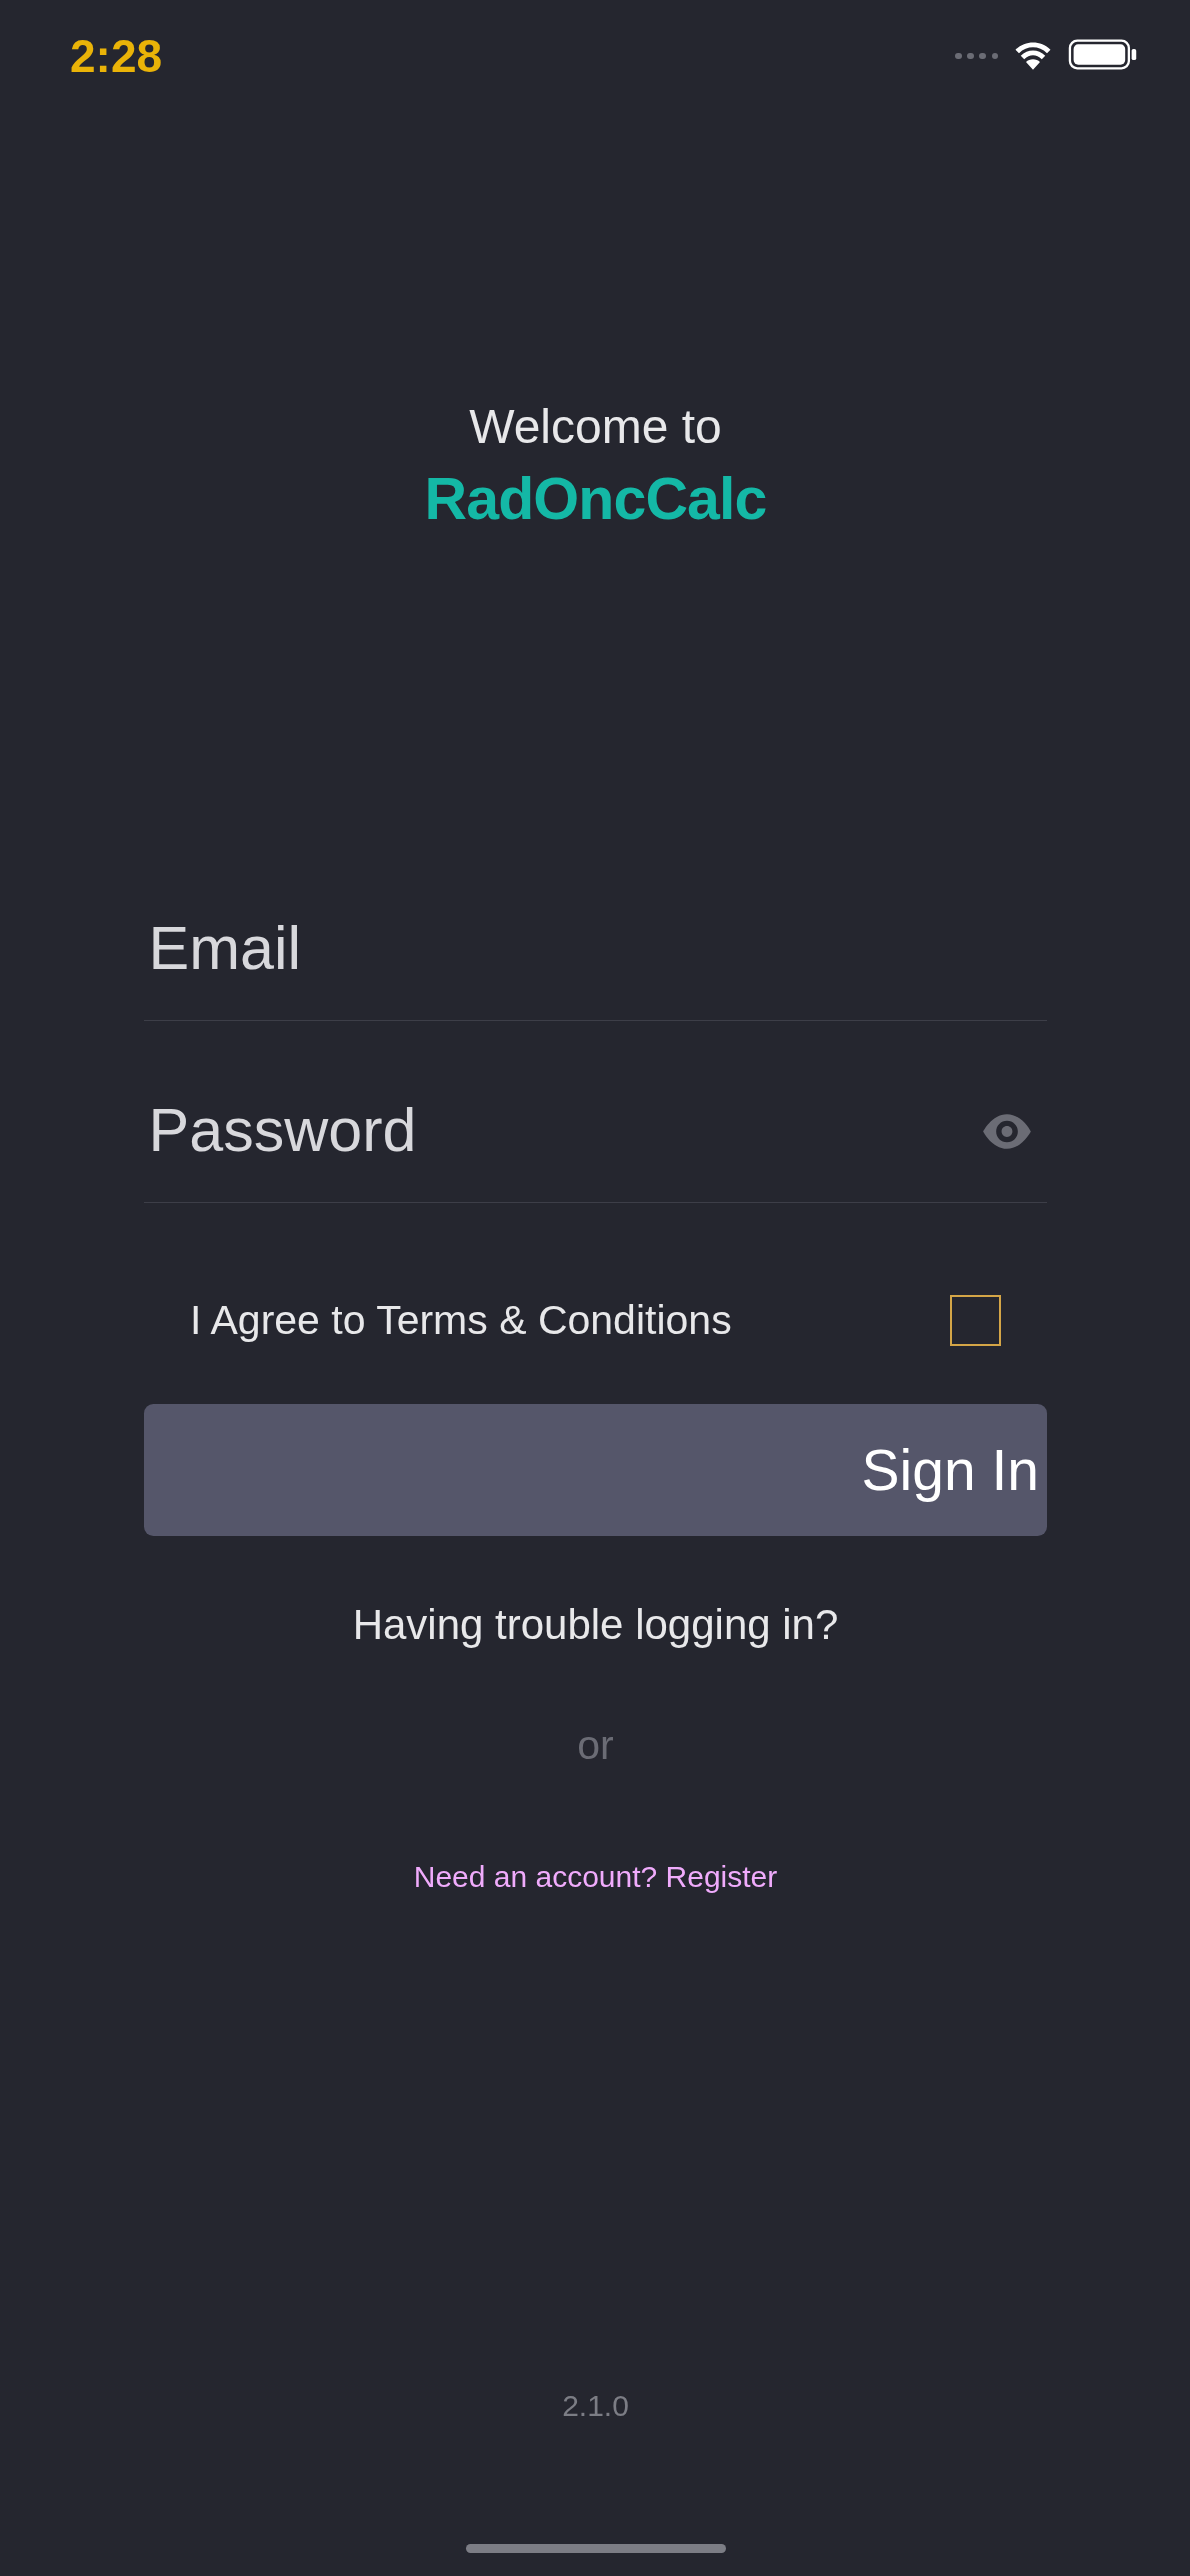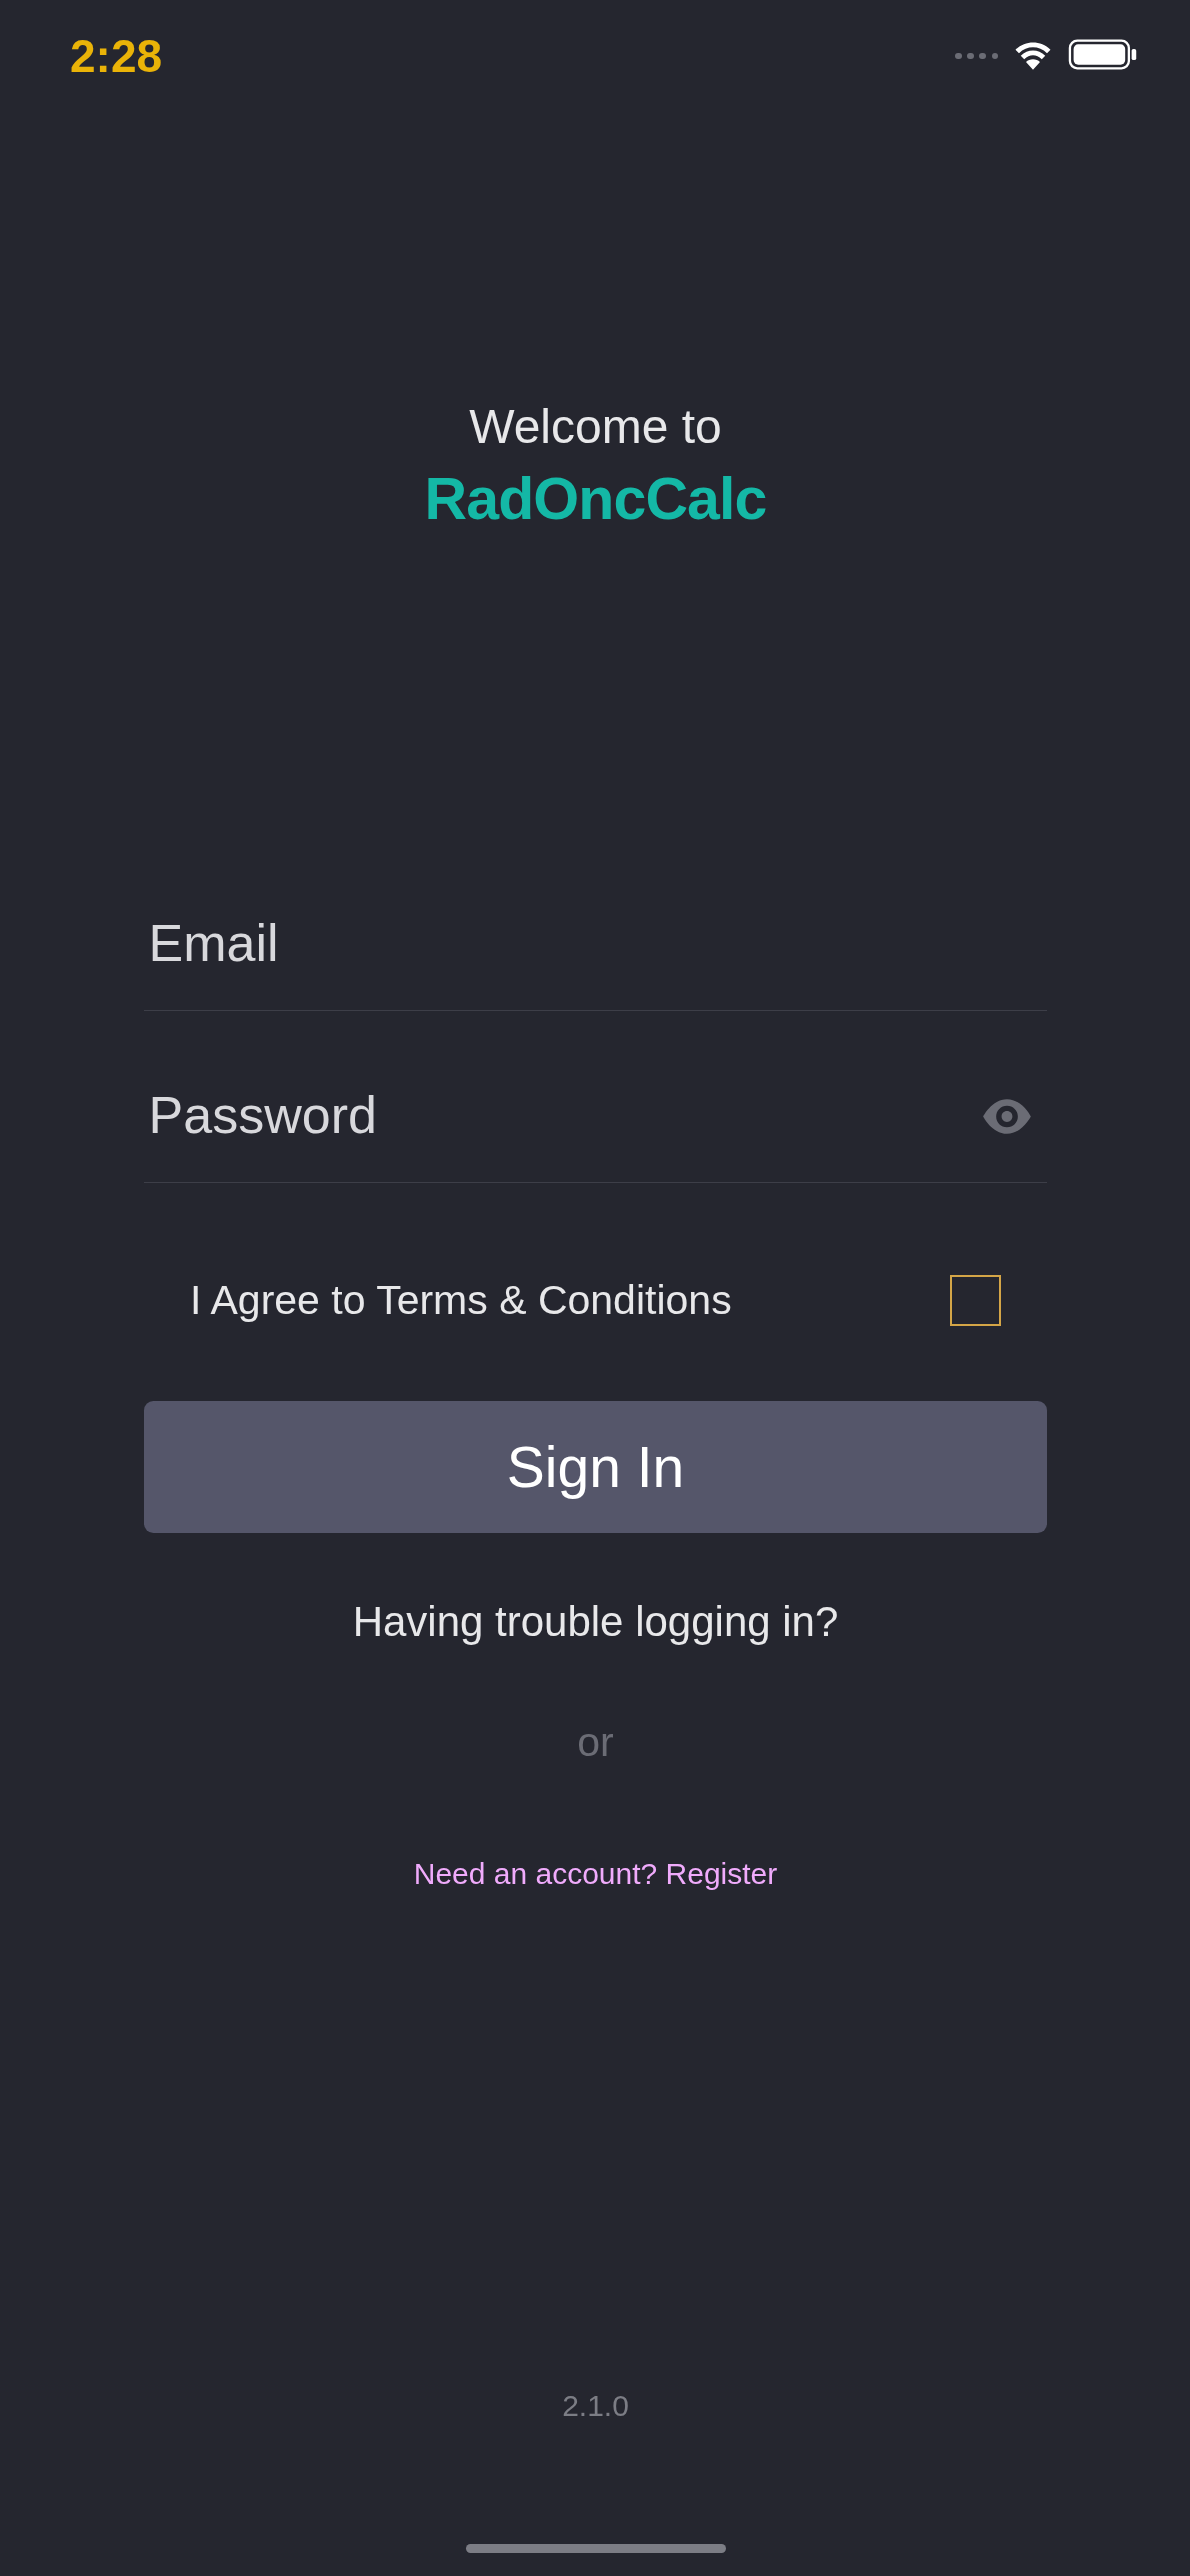--- a/index.html
+++ b/index.html
@@ -89,21 +89,21 @@
       border-bottom: 0.9px solid #3d3e48;
       margin-bottom: 46px;
     }
     
     .input-field {
       width: 100%;
       background: transparent;
       border: none;
       outline: none;
       color: #ffffff;
-      font-size: 52px;
+      font-size: 61px;
       padding: 28px 0 37px 4.6px;
     }
     
     .input-field::placeholder {
       color: #d8d8dc;
     }
     
     .password-group {
       display: flex;
       align-items: center;
@@ -144,23 +144,24 @@
     }
     
     .signin-button {
       width: 100%;
       background: #55566a;
       color: #ffffff;
       border: none;
       border-radius: 9.3px;
       font-size: 57px;
       font-weight: 400;
-      padding: 33px 0;
-      cursor: pointer;
-      margin-top: 38px;
+      padding: 33px 8px;
+      cursor: pointer;
+      margin-top: 21px;
+      text-align: right;
     }
     
     .trouble-link {
       display: block;
       text-align: center;
       font-size: 42px;
       color: #e8e8ea;
       margin-top: 65px;
       cursor: pointer;
     }

